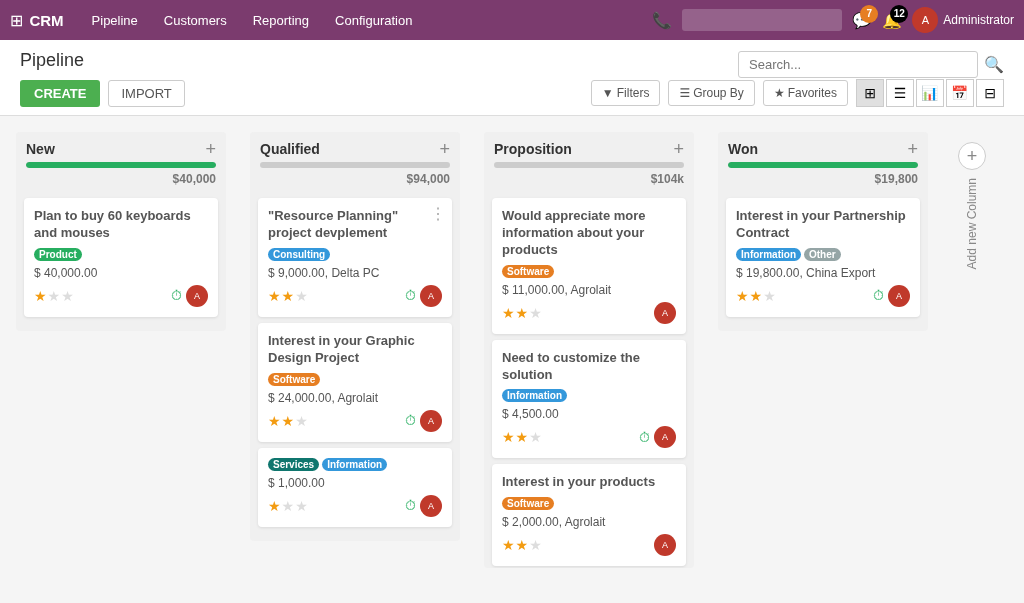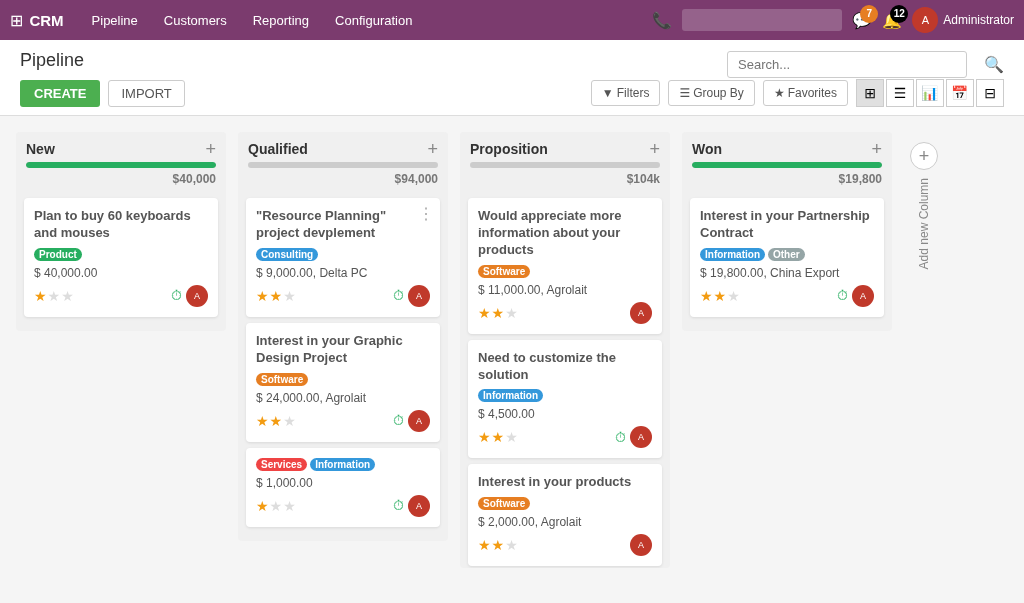--- a/index.html
+++ b/index.html
@@ -72,21 +72,21 @@
     .view-btn {
       width: 28px; height: 28px; border: 1px solid #ccc; background: white;
       cursor: pointer; display: flex; align-items: center; justify-content: center;
       font-size: 14px;
     }
     .view-btn.active { background: #e0e0e0; }
 
     
     .kanban-board {
       display: flex;
-      gap: 0;
+      gap: 12px;
       padding: 16px;
       overflow-x: auto;
       height: calc(603px - 40px - 95px);
       align-items: flex-start;
     }
     .kanban-column {
       background: #f0f0f0;
       border-radius: 4px;
       width: 210px;
       min-width: 210px;
@@ -183,21 +183,21 @@
     <div class="topbar-user">
       <div class="avatar-circle">A</div>
       <span>Administrator</span>
     </div>
   </div>
 </div>
 
 <div class="page-header">
   <div style="display:flex; justify-content:space-between; align-items:center;">
     <h1 class="page-title">Pipeline</h1>
-    <div style="display:flex; align-items:center; gap:17px;">
+    <div style="display:flex; align-items:center; gap:6px;">
       <input class="search-bar" type="text" placeholder="Search..." style="">
       <span style="font-size:16px;color:#888;">🔍</span>
     </div>
   </div>
   <div class="toolbar">
     <button class="btn-create">CREATE</button>
     <button class="btn-import">IMPORT</button>
     <div class="toolbar-right">
       <button class="filter-btn">
         <span>▼</span>
@@ -290,21 +290,21 @@
             <span class="star empty">★</span>
           </div>
           <div class="card-icons">
             <span class="clock-icon">⏱</span>
             <div class="avatar-sm" style="background: rgb(192, 57, 43);">A</div>
           </div>
         </div>
       </div>
       <div class="card">
         <div class="card-tags">
-          <span class="tag" style="background: #ef4444;">Services</span>
+          <span class="tag" style="background: #0f766e;">Services</span>
           <span class="tag" style="background: rgb(52, 152, 219);">Information</span>
         </div>
         <div class="card-amount">$ 1,000.00</div>
         <div class="card-footer">
           <div class="stars">
             <span class="star filled">★</span>
             <span class="star empty">★</span>
             <span class="star empty">★</span>
           </div>
           <div class="card-icons">

